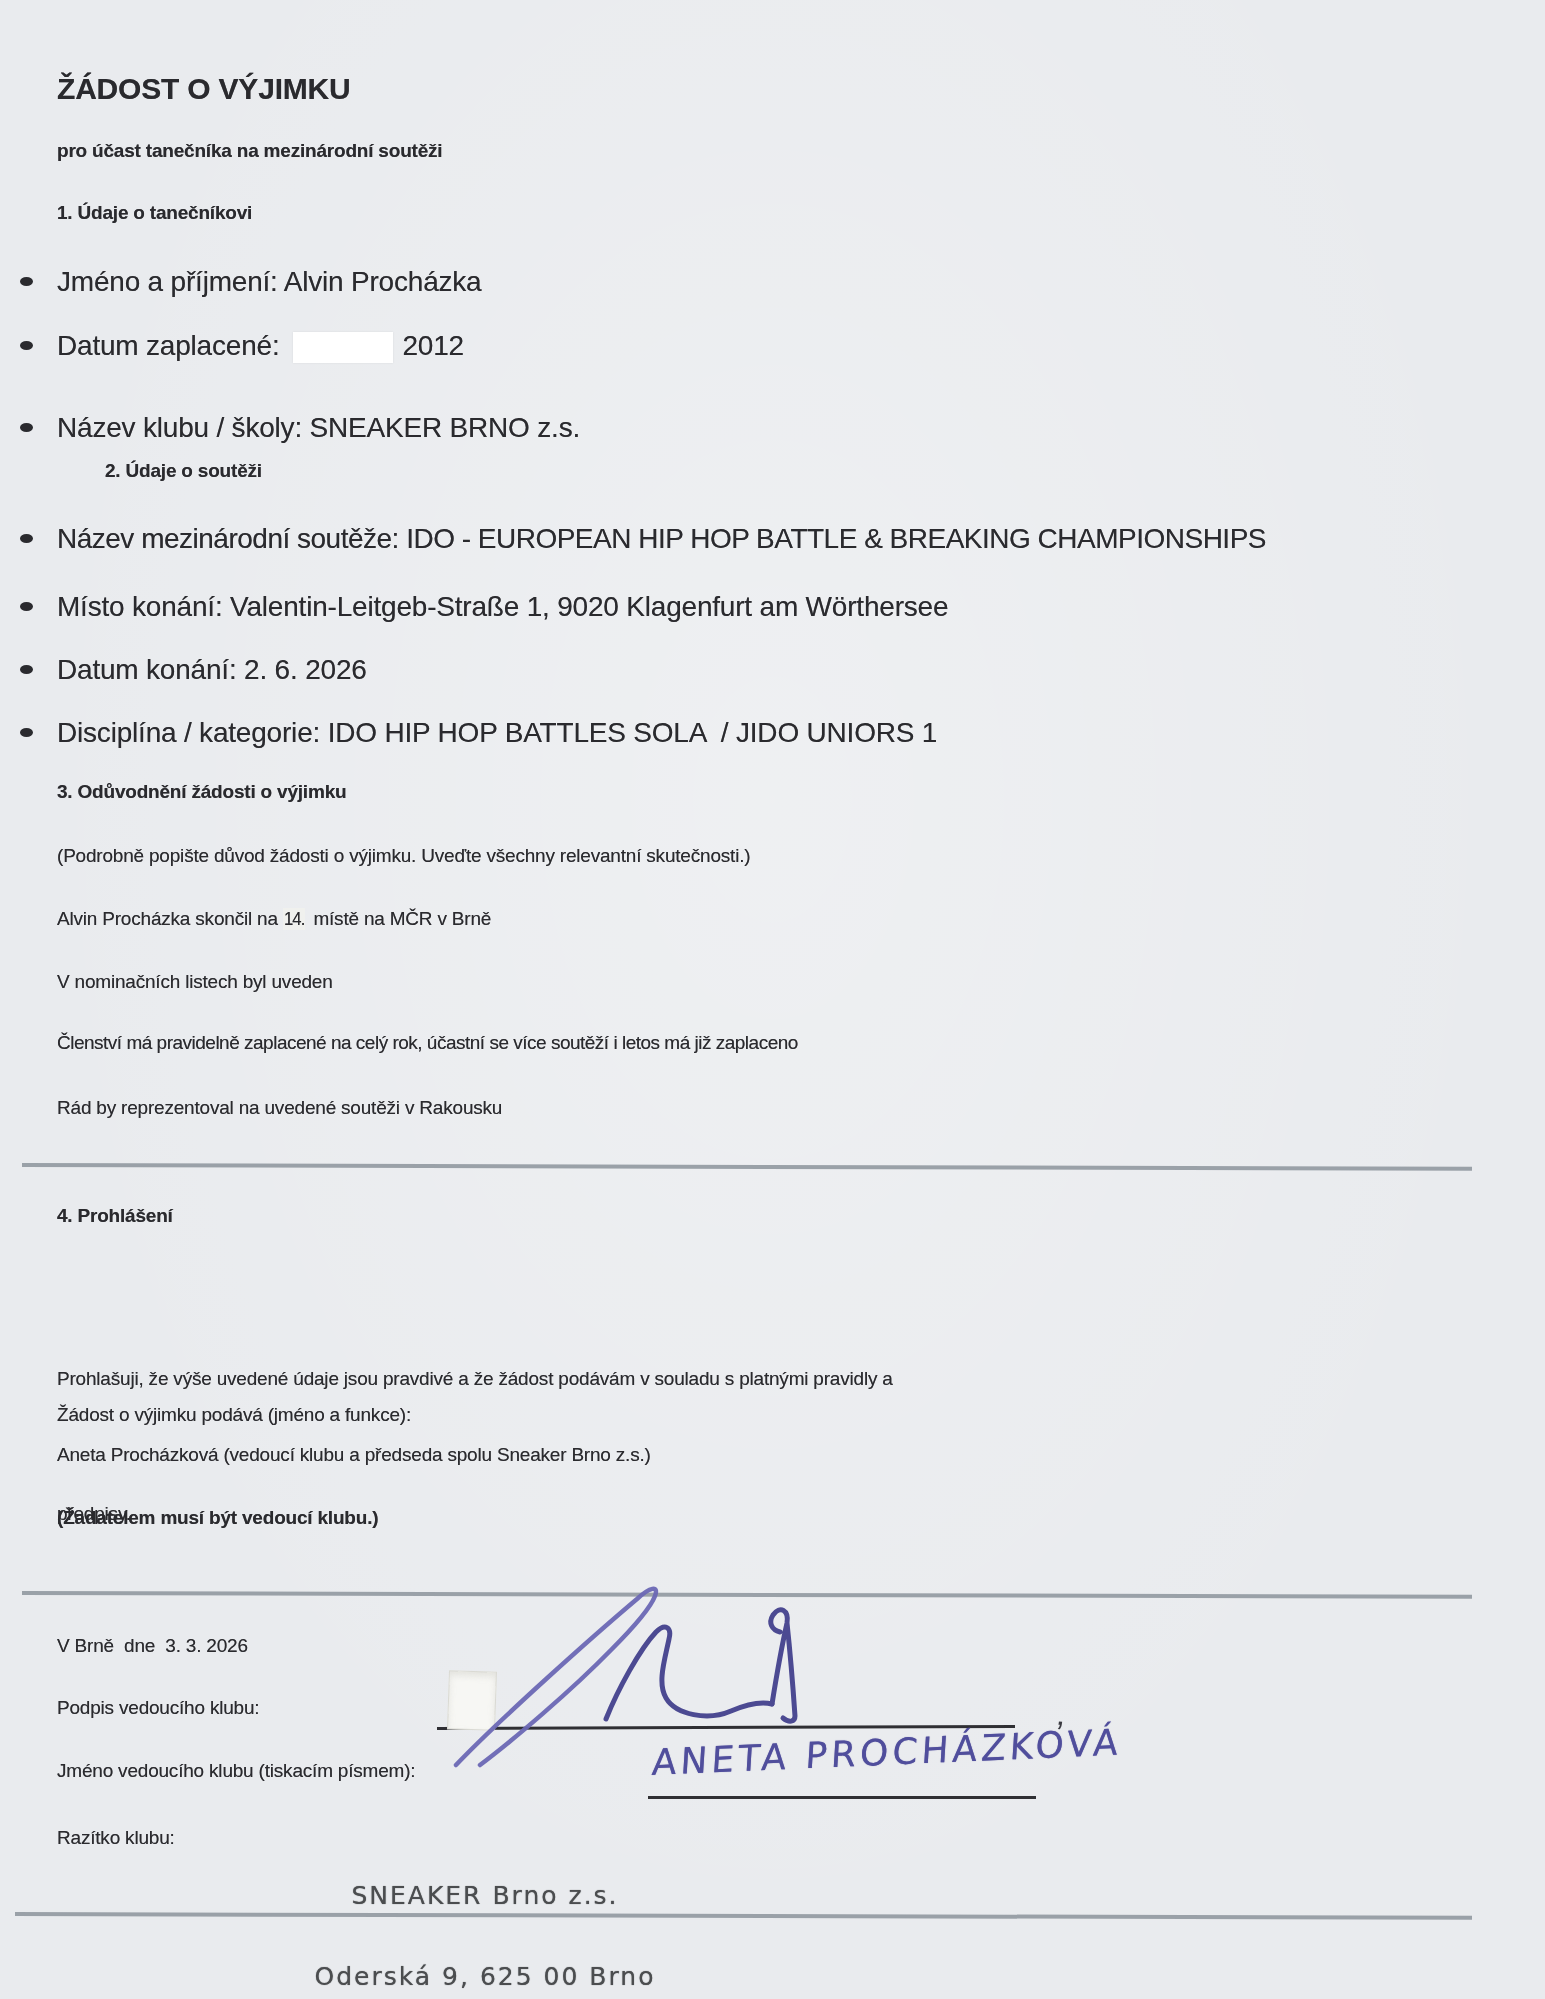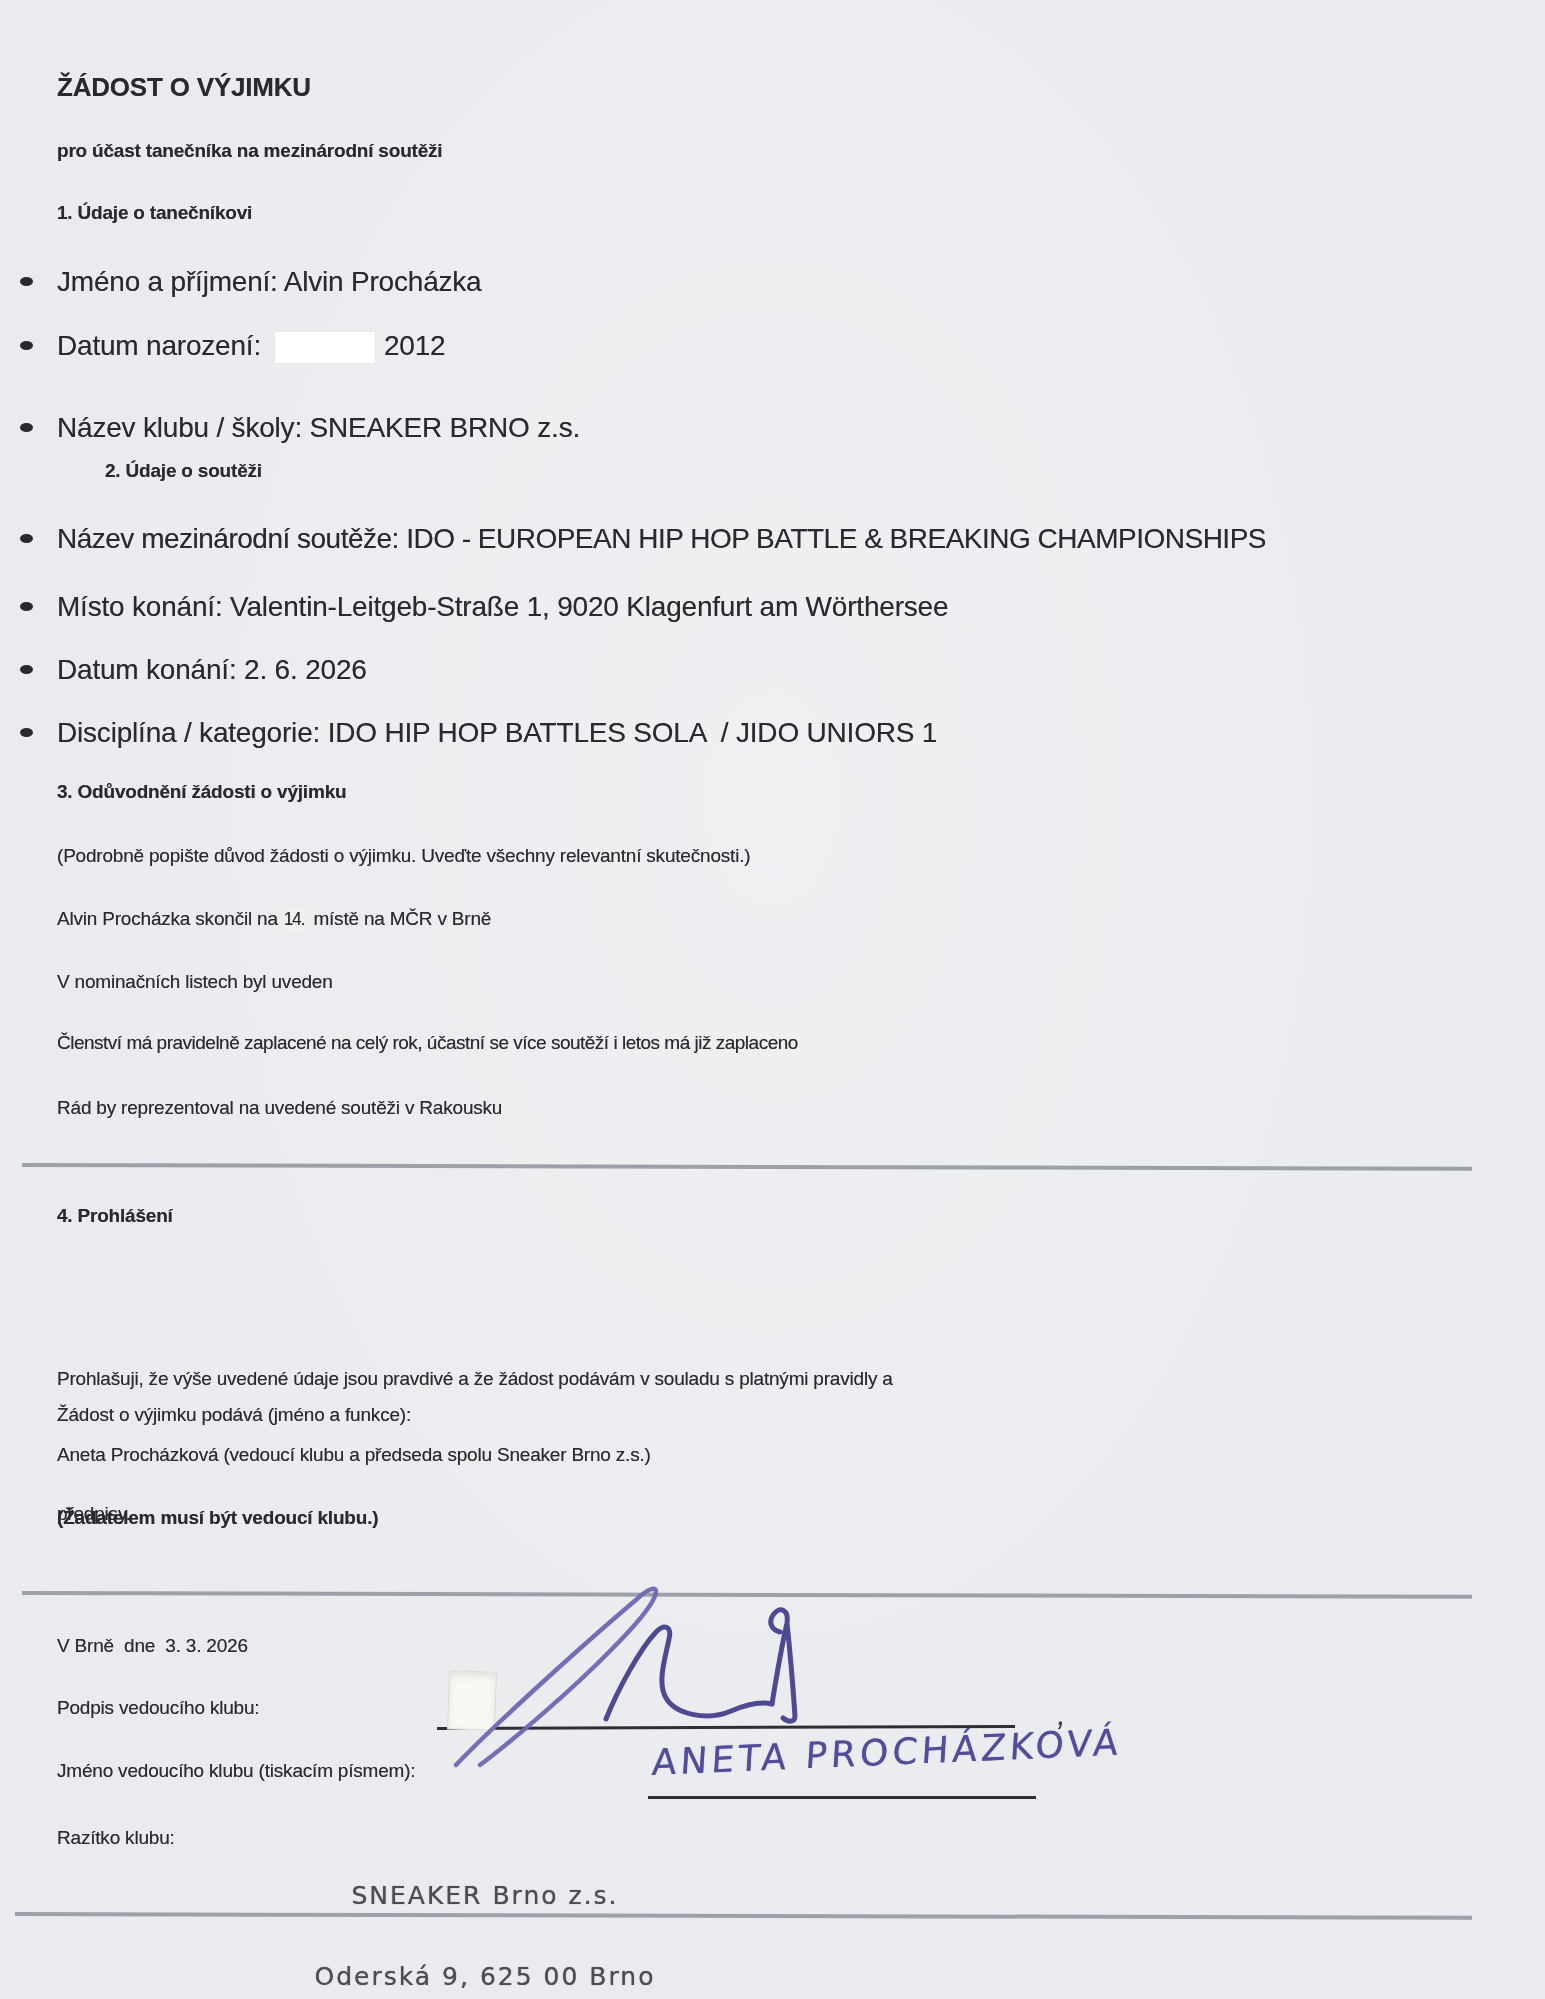--- a/index.html
+++ b/index.html
@@ -72,33 +72,33 @@
   }
   .stamp div{margin:0;}
   .decl-line{line-height:45px;}
   .z1{z-index:1}
 </style>
 </head>
 <body>
 
 <div class="paper">
 
-  <div class="line bold" style="top:72px;font-size:26px;">ŽÁDOST O VÝJIMKU</div>
+  <div class="line bold" style="top:72px;font-size:30px;">ŽÁDOST O VÝJIMKU</div>
   <div class="line bold" style="top:140px;">pro účast tanečníka na mezinárodní soutěži</div>
 
   <div class="line bold" style="top:202px;">1. Údaje o tanečníkovi</div>
 
   <div class="brow" style="top:266px;">
     <span class="dot"></span>
     <span class="btxt">Jméno a příjmení: Alvin Procházka</span>
   </div>
 
   <div class="brow" style="top:330px;">
     <span class="dot"></span>
-    <span class="btxt">Datum narození:</span>
+    <span class="btxt">Datum zaplacené:</span>
     <span class="redaction" style="position:static;margin:2px 0 0 14px;"></span>
     <span class="btxt" style="margin-left:9px;">2012</span>
   </div>
 
   <div class="brow" style="top:412px;text-align:right;">
     <span class="dot"></span>
     <span class="btxt">Název klubu / školy: SNEAKER BRNO z.s.</span>
   </div>
 
   <div class="line bold" style="top:460px;margin-left:48px;">2. Údaje o soutěži</div>

